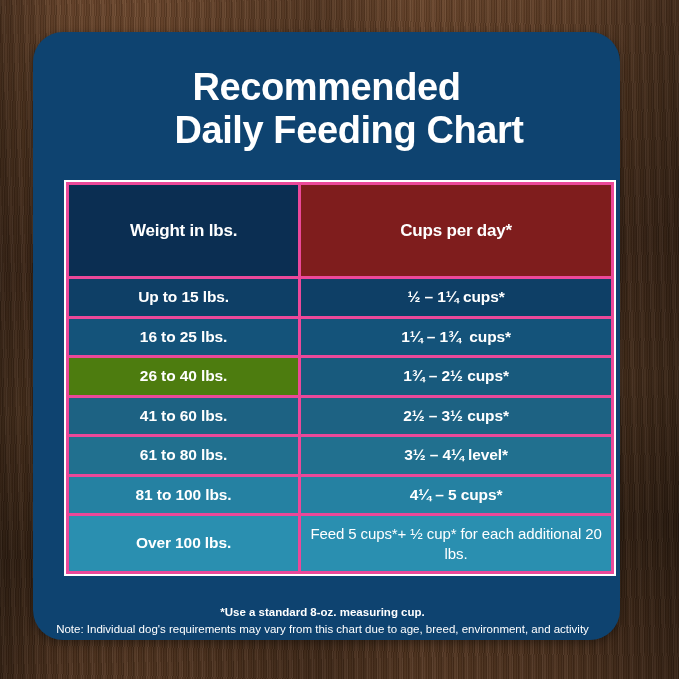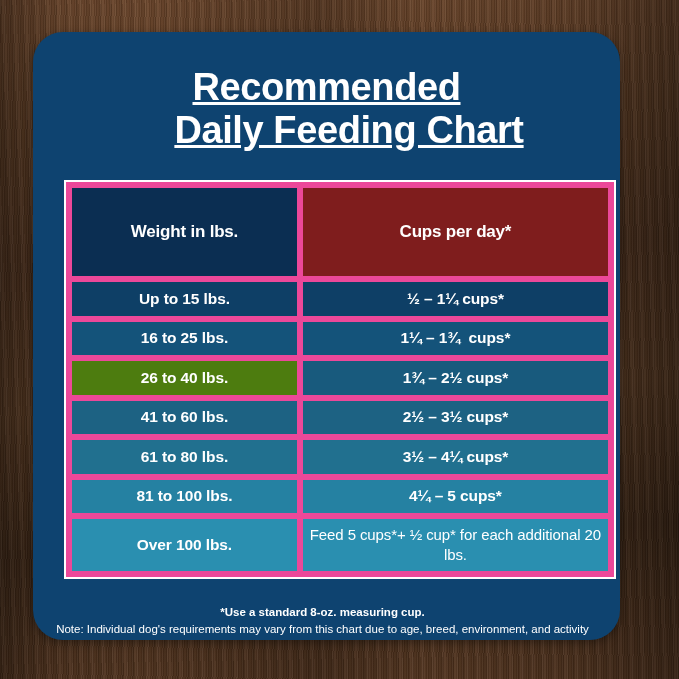--- a/index.html
+++ b/index.html
@@ -40,35 +40,34 @@
     background:#0e4370;border-radius:30px;
     box-shadow:0 3px 10px rgba(0,0,0,0.35);
     overflow:hidden;
   }
 
   #title{
     text-align:center;color:#ffffff;
     font-weight:bold;font-size:38px;line-height:1.13;
     letter-spacing:-0.4px;
     padding-top:34px;
-    text-decoration:underline;
   }
   #title .l2{display:block;padding-left:45px;}
 
   #table{
     position:absolute;left:31px;top:148px;width:552px;
     border:2px solid #ffffff;border-collapse:separate;
     box-sizing:border-box;
   }
   table{border-collapse:collapse;width:100%;table-layout:fixed;}
   col.c1{width:42.6%;}
   col.c2{width:57.4%;}
   th,td{
     color:#ffffff;text-align:center;vertical-align:middle;
-    border:6px solid #ec4899;
+    border:3px solid #ec4899;
     box-sizing:border-box;
   }
   th{
     font-size:17px;font-weight:bold;height:94px;letter-spacing:-0.2px;
   }
   td{
     font-size:15.5px;font-weight:bold;height:39.5px;letter-spacing:-0.1px;
     white-space:pre;
   }
   tr.last td{height:58px;white-space:normal;line-height:1.32;font-weight:normal;font-size:15px;}
@@ -117,21 +116,21 @@
           <tr>
             <td class="wt" style="background: #4d7c0f;">26 to 40 lbs.</td>
             <td class="cp" style="background: rgb(24, 90, 125);">1¾ – 2½ cups*</td>
           </tr>
           <tr>
             <td class="wt" style="background: rgb(29, 98, 131);">41 to 60 lbs.</td>
             <td class="cp" style="background: rgb(29, 98, 131);">2½ – 3½ cups*</td>
           </tr>
           <tr>
             <td class="wt" style="background: rgb(33, 112, 143);">61 to 80 lbs.</td>
-            <td class="cp" style="background: rgb(33, 112, 143);">3½ – 4¼ cups*</td>
+            <td class="cp" style="background: rgb(33, 112, 143);">3½ – 4¼ level*</td>
           </tr>
           <tr>
             <td class="wt" style="background: rgb(37, 129, 162);">81 to 100 lbs.</td>
             <td class="cp" style="background: rgb(37, 129, 162);">4¼ – 5 cups*</td>
           </tr>
           <tr class="last">
             <td class="wt" style="background: rgb(42, 143, 176);">Over 100 lbs.</td>
             <td class="cp" style="background: rgb(42, 143, 176);">Feed 5 cups*+ ½ cup* for each additional 20 lbs.</td>
           </tr>
         </tbody>

